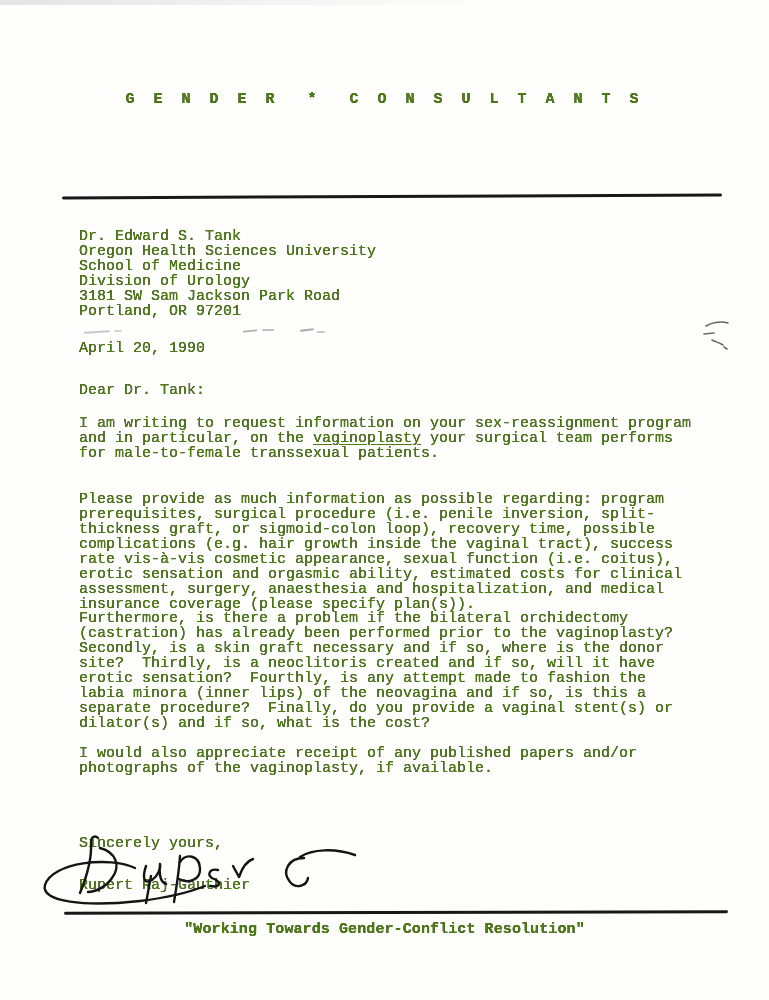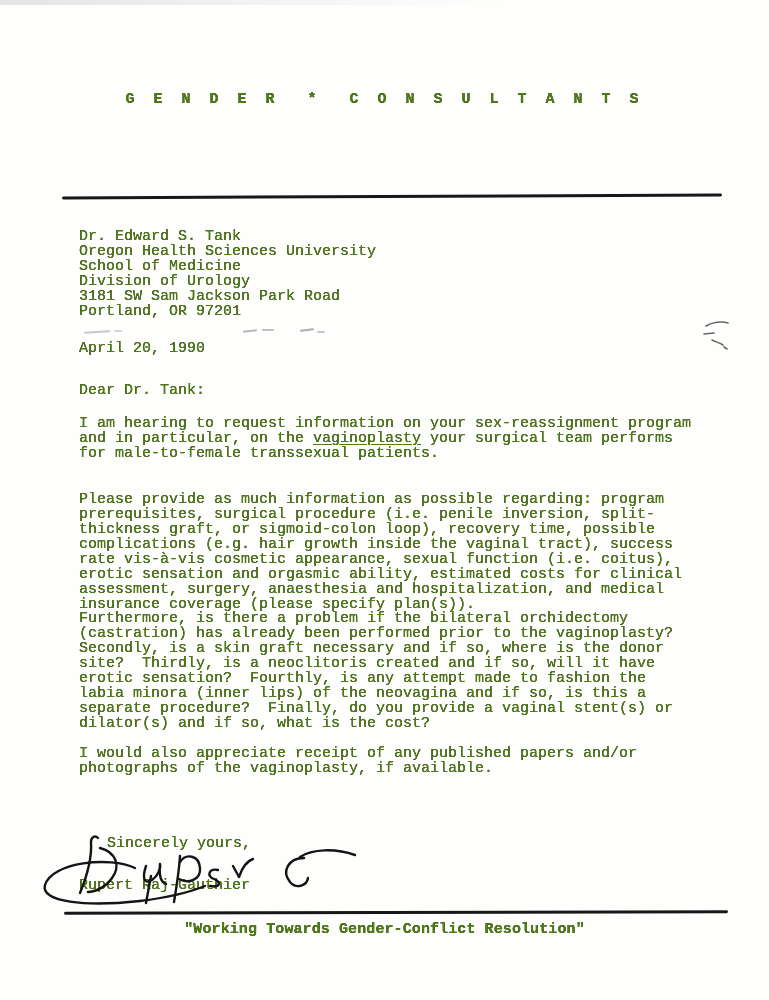--- a/index.html
+++ b/index.html
@@ -38,21 +38,21 @@
   .rule2 { top: 911px; left: 64px; width: 664px; transform: rotate(-0.15deg); }
   .left-col { left: 79px; }
   .recipient { top: 229px; }
   .date { top: 341px; }
   .salutation { top: 383px; }
   .p1 { top: 416px; width: 650px; }
   .p2 { top: 492px; width: 650px; }
   .p3 { top: 611px; width: 650px; }
   .p4 { top: 746px; width: 650px; }
   .p5 { top: 791px; width: 650px; }
-  .closing { top: 836px; margin-left: 28px; }
+  .closing { top: 836px; }
   .signer { top: 878px; }
   .underlined { text-decoration: underline; text-underline-offset: 2px; }
   .footer-motto { top: 922px; letter-spacing: 0.1px; }
   .sig-svg { position: absolute; left: 40px; top: 832px; }
   .scribble-svg { position: absolute; left: 698px; top: 312px; }
   .smudge-top {
     position: absolute; top: 0; left: 0; width: 560px; height: 5px;
     background: linear-gradient(90deg, rgba(130,130,140,0.35), rgba(170,170,180,0.18) 55%, rgba(200,200,210,0) 90%);
     opacity: 0.6;
   }
@@ -95,21 +95,21 @@
       <path d="M 8 14 C 14 10, 24 9, 30 11"></path>
       <path d="M 6 22 L 16 21"></path>
       <path d="M 14 28 C 18 30, 22 31, 25 33"></path>
       <path d="M 26 35 L 29 37"></path>
     </g>
   </svg>
 
   <div class="txt left-col date">April 20, 1990</div>
   <div class="txt left-col salutation">Dear Dr. Tank:</div>
 
-  <div class="txt left-col p1"><span>I am hearing to request information on your sex-reassignment program
+  <div class="txt left-col p1"><span>I am writing to request information on your sex-reassignment program
 and in particular, on the </span><span class="underlined">vaginoplasty</span><span> your surgical team performs
 for male-to-female transsexual patients.</span></div>
   <div class="txt left-col p2">Please provide as much information as possible regarding: program
 prerequisites, surgical procedure (i.e. penile inversion, split-
 thickness graft, or sigmoid-colon loop), recovery time, possible
 complications (e.g. hair growth inside the vaginal tract), success
 rate vis-à-vis cosmetic appearance, sexual function (i.e. coitus),
 erotic sensation and orgasmic ability, estimated costs for clinical
 assessment, surgery, anaesthesia and hospitalization, and medical
 insurance coverage (please specify plan(s)).</div>

